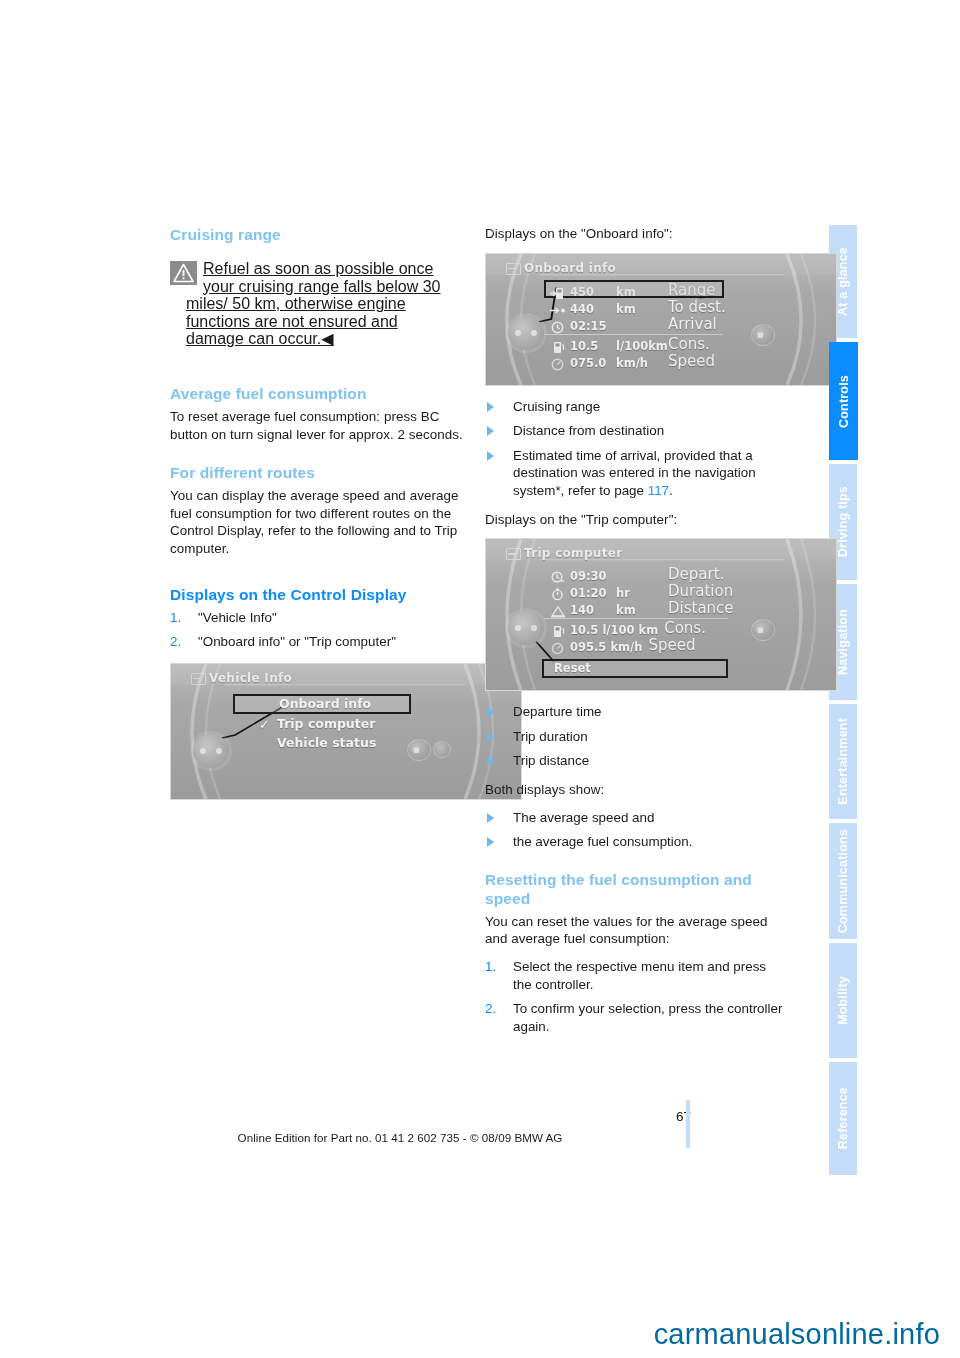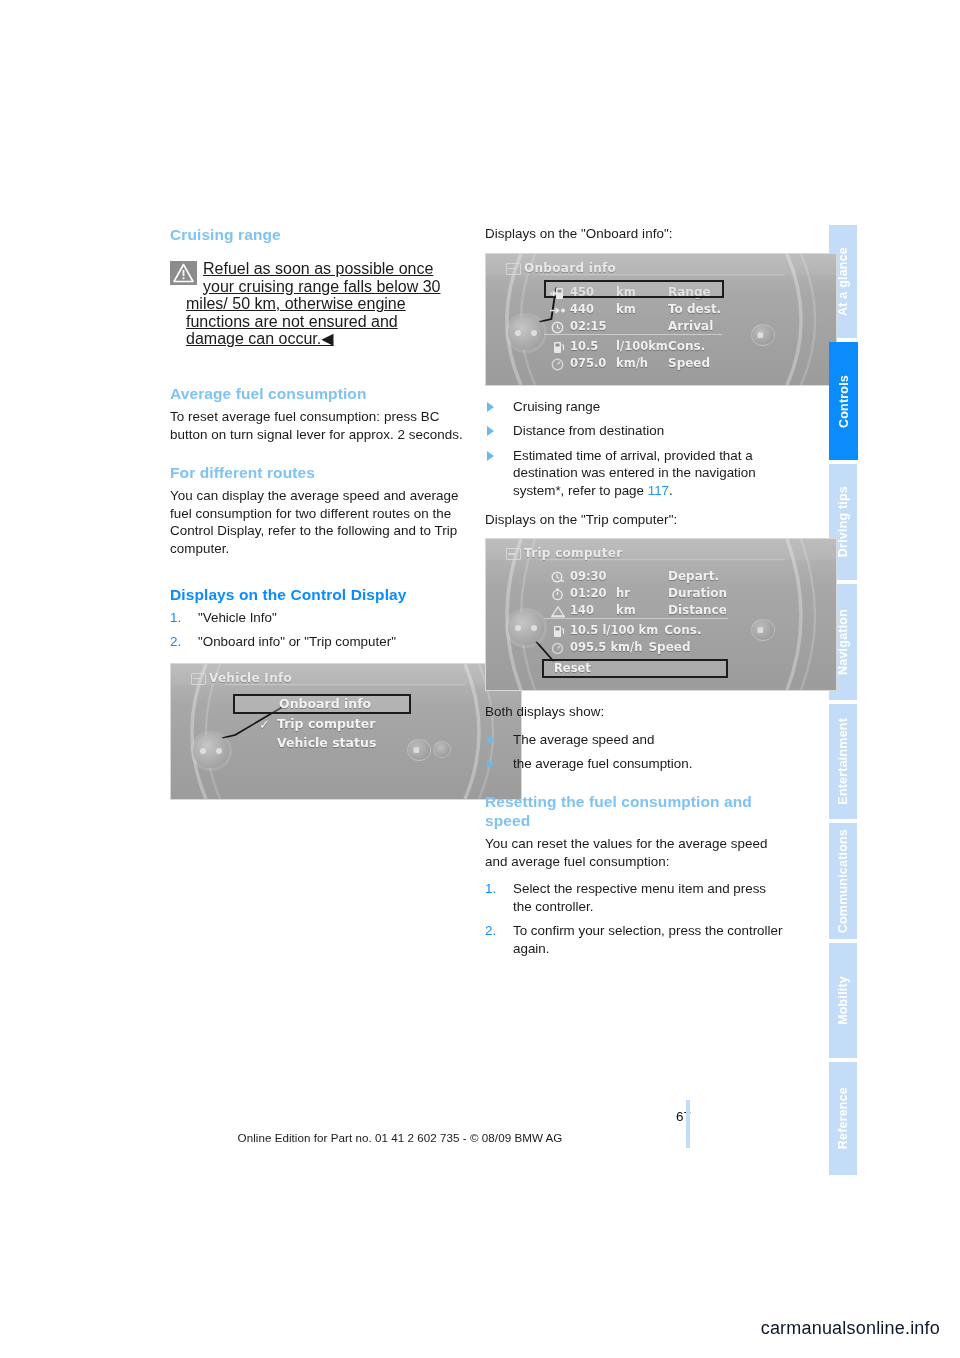--- a/index.html
+++ b/index.html
@@ -113,21 +113,21 @@
   .row .ic{width:20px;height:14px;position:relative;flex:0 0 20px;}
   .row .v{
     color:#efefef;font-size:11.5px;font-weight:bold;
     text-shadow:0 1px 1px rgba(0,0,0,.3);width:46px;flex:0 0 46px;
   }
   .row .u{
     color:#efefef;font-size:11.5px;font-weight:bold;
     text-shadow:0 1px 1px rgba(0,0,0,.3);width:52px;flex:0 0 52px;
   }
   .row .l{
-    color:#efefef;font-size:12px;font-weight:bold;
+    color:#efefef;font-size:15px;font-weight:normal;
     text-shadow:0 1px 1px rgba(0,0,0,.3);
   }
   .row.wide .v{width:auto;flex:0 0 auto;margin-right:6px;}
   .rowsel{
     position:absolute;left:-6px;top:-2px;width:180px;height:18px;
     border:2px solid #1c1c1c;box-sizing:border-box;
     background:rgba(200,200,200,.32);
   }
   .divider{position:absolute;height:1px;background:rgba(235,235,235,.55);}
   .ctrl{
@@ -179,21 +179,21 @@
     position:absolute;left:0;top:1109px;width:691px;text-align:right;
     font-size:13.5px;color:#111;
   }
   .footline{
     position:absolute;left:0;top:1131px;width:800px;text-align:center;
     font-size:11.6px;color:#1a1a1a;letter-spacing:.05px;
   }
   .footbar{position:absolute;left:686px;top:1100px;width:4px;height:48px;background:#c3ddf9;}
   .watermark{
     position:absolute;right:20px;top:1318px;
-    font-size:18px;color:#0f172a;letter-spacing:.2px;
+    font-size:29px;color:#0369a1;letter-spacing:.2px;
   }
 </style>
 </head>
 <body>
 
 <div class="page">
 
   <div class="tabrail">
     <div class="tab" style="top:0px;height:115px;">
       <span>At a glance</span>
@@ -479,20 +479,34 @@
         </div>
       </div>
 
       <div class="resetbar">Reset</div>
       <div class="ctrl" style="left:22px;top:72px;"></div>
       <div class="rightknob" style="left:265px;top:80px;">
           <span>■</span>
         </div>
     </div>
 
+    <ul class="bullist">
+      <li>
+        <span class="bul"></span>
+        <span>Departure time</span>
+      </li>
+      <li>
+        <span class="bul"></span>
+        <span>Trip duration</span>
+      </li>
+      <li>
+        <span class="bul"></span>
+        <span>Trip distance</span>
+      </li>
+    </ul>
 
     <p class="body tight">Both displays show:</p>
 
     <ul class="bullist">
       <li>
         <span class="bul"></span>
         <span>The average speed and</span>
       </li>
       <li>
         <span class="bul"></span>

